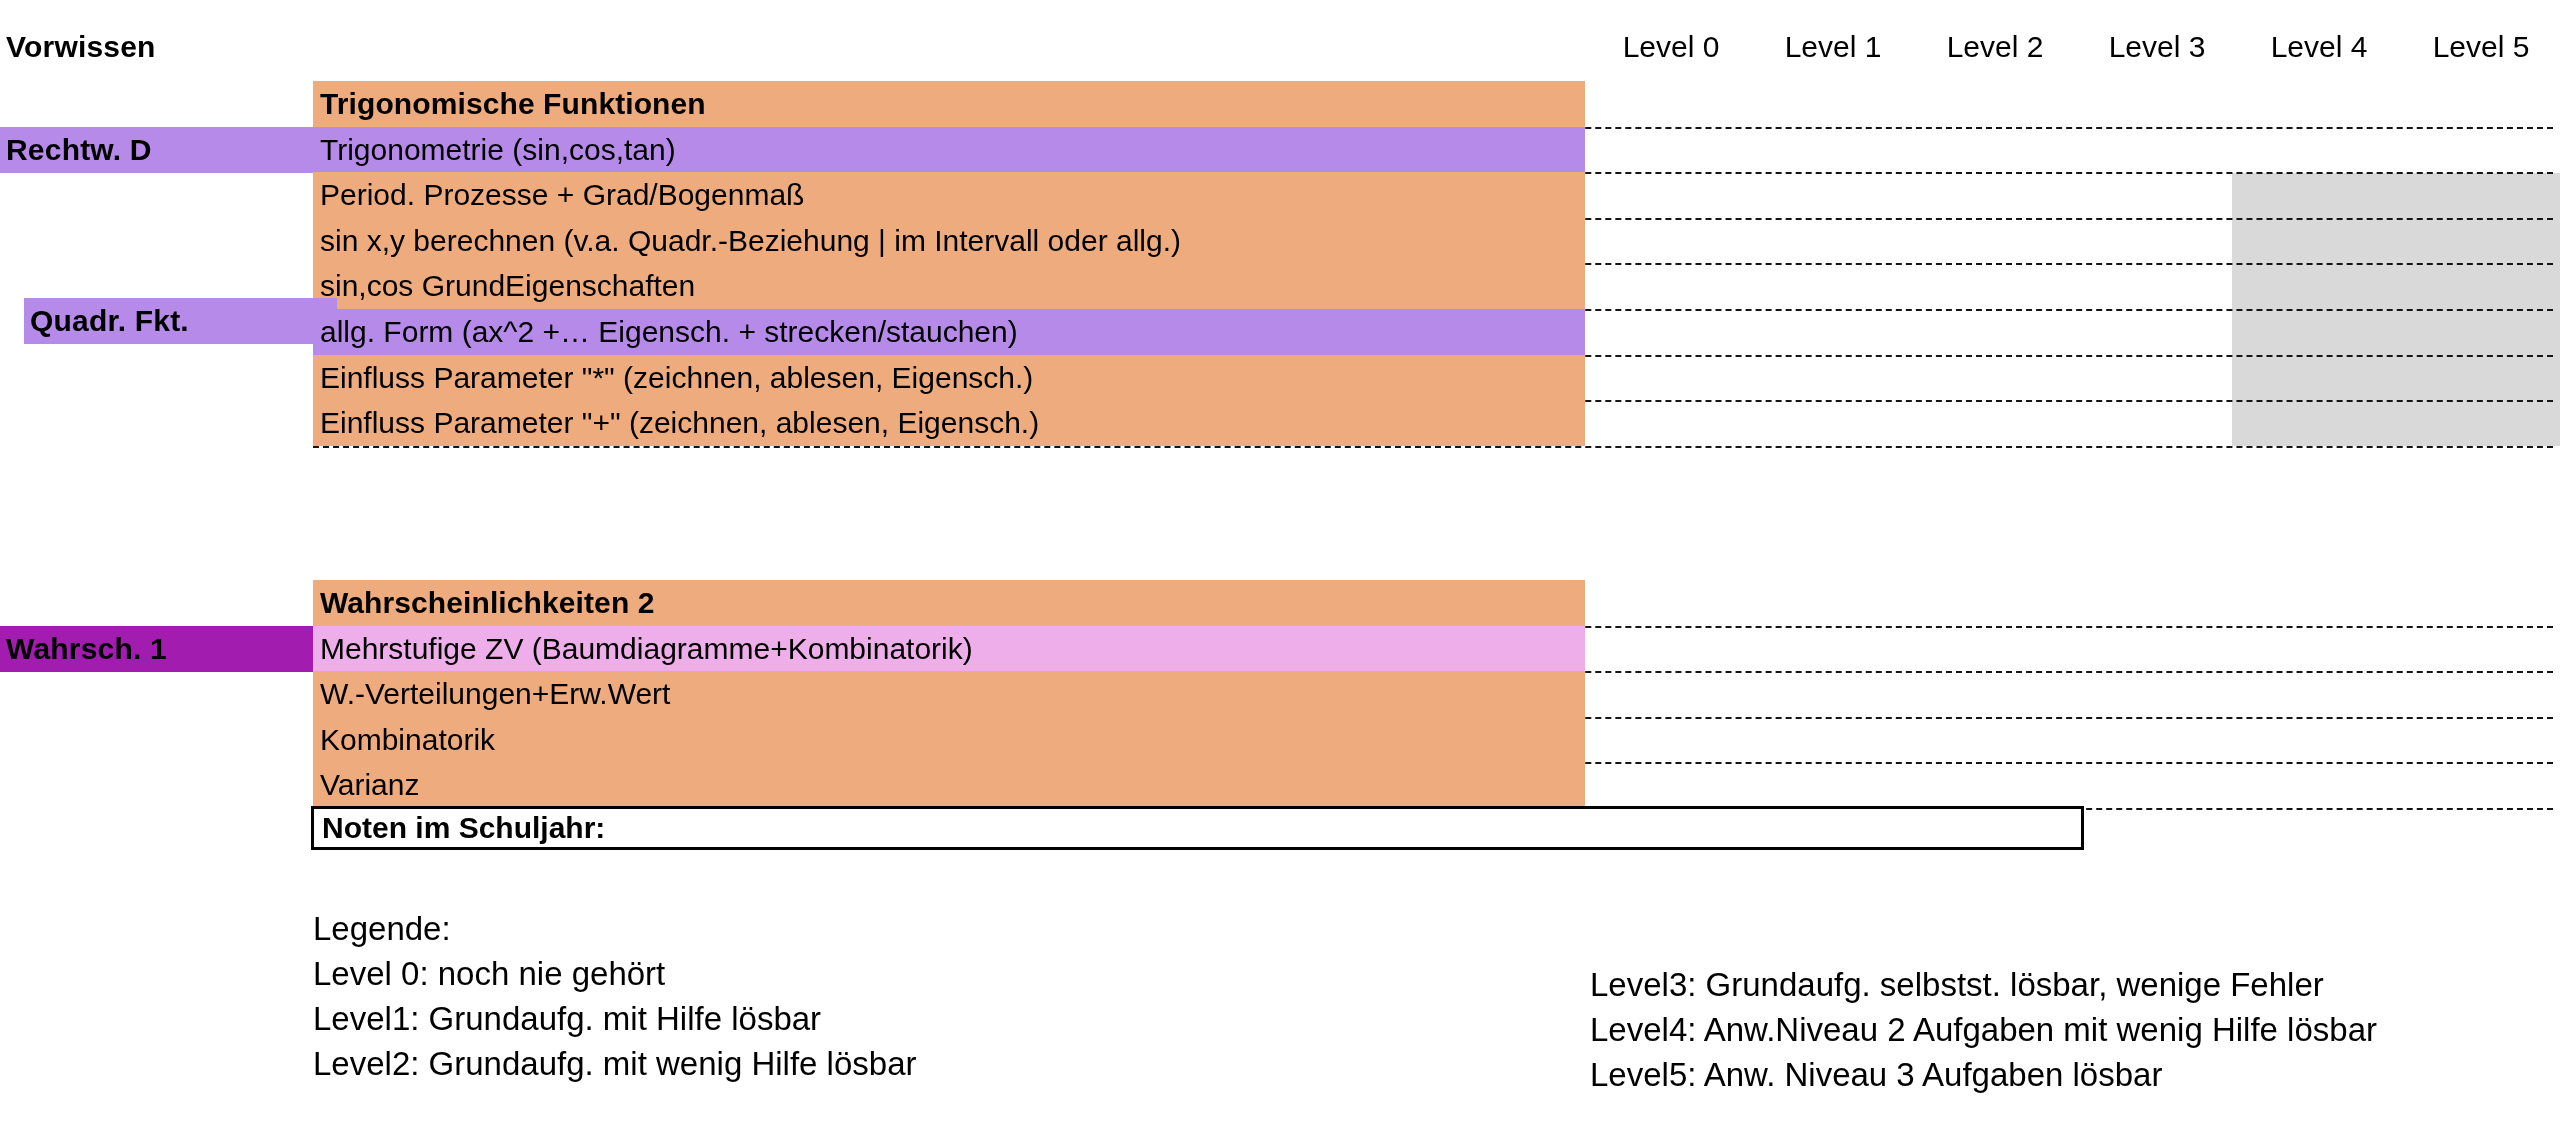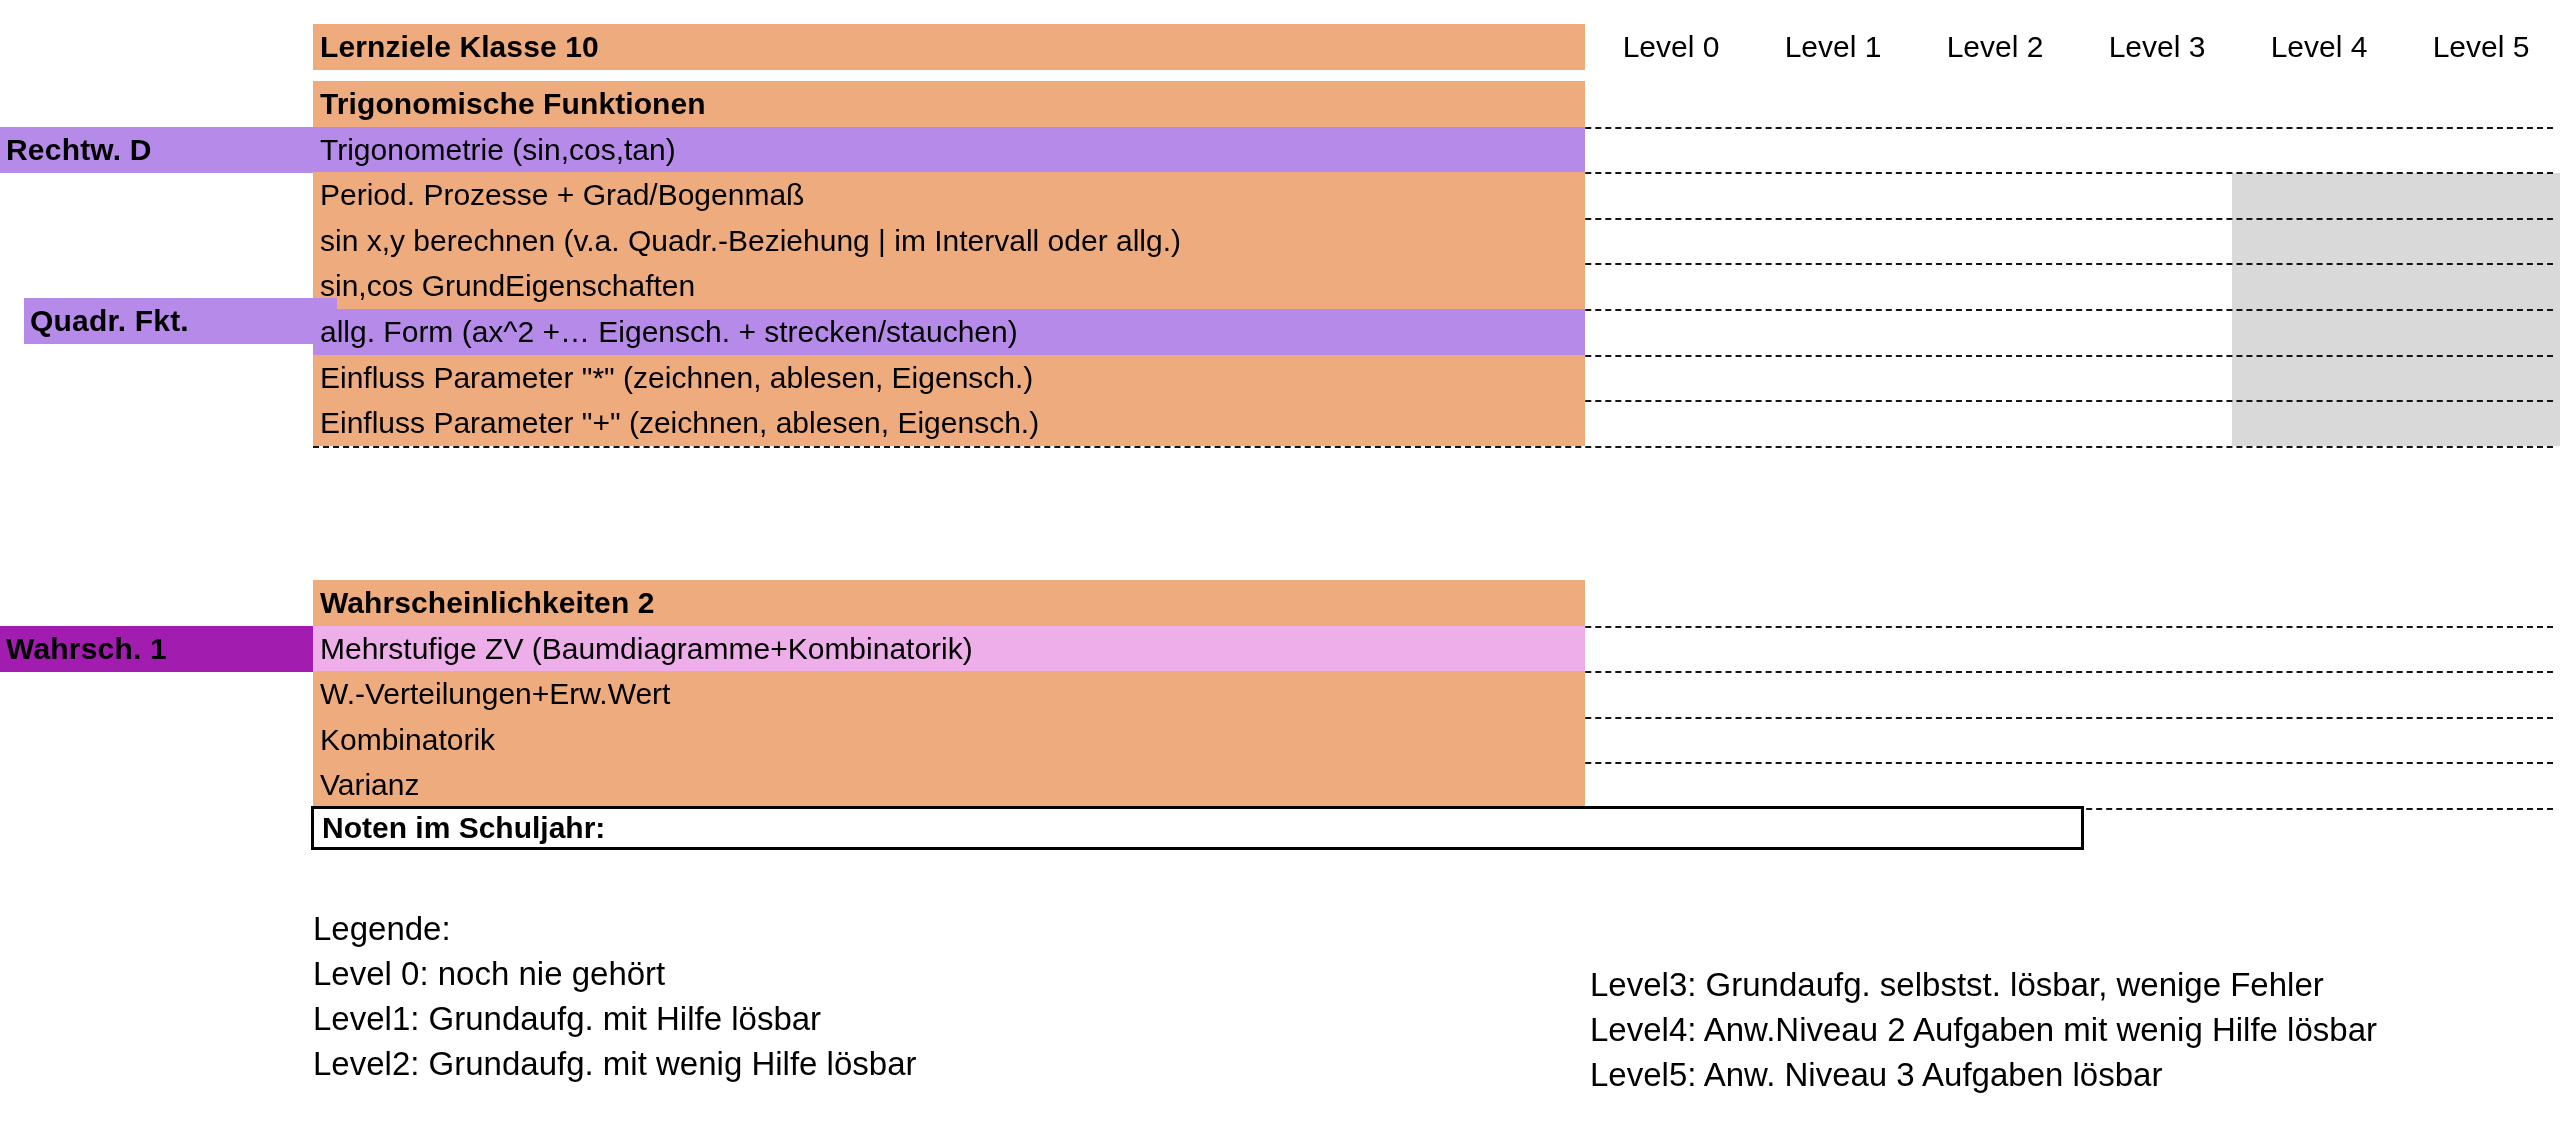--- a/index.html
+++ b/index.html
@@ -124,22 +124,22 @@
       radial-gradient(circle at 47px 33px, #dcdcdc 0.6px, transparent 0.7px),
       radial-gradient(circle at 81px 57px, #d8d8d8 0.5px, transparent 0.6px);
     background-size: 97px 71px, 133px 89px, 71px 113px;
   }
 </style>
 </head>
 <body>
 
 <div id="sheet">
 
-
-  <div class="abs topic-row header" style="top:24px;">Lernziele Klasse 10</div>
+  <div class="abs cat-label plain" style="top:24px;">Vorwissen</div>
+
 
   <div id="level-headers">
       <div class="abs level-head" style="left: 1590px;">Level 0</div>
       <div class="abs level-head" style="left: 1752px;">Level 1</div>
       <div class="abs level-head" style="left: 1914px;">Level 2</div>
       <div class="abs level-head" style="left: 2076px;">Level 3</div>
       <div class="abs level-head" style="left: 2238px;">Level 4</div>
       <div class="abs level-head" style="left: 2400px;">Level 5</div>
     </div>
 

